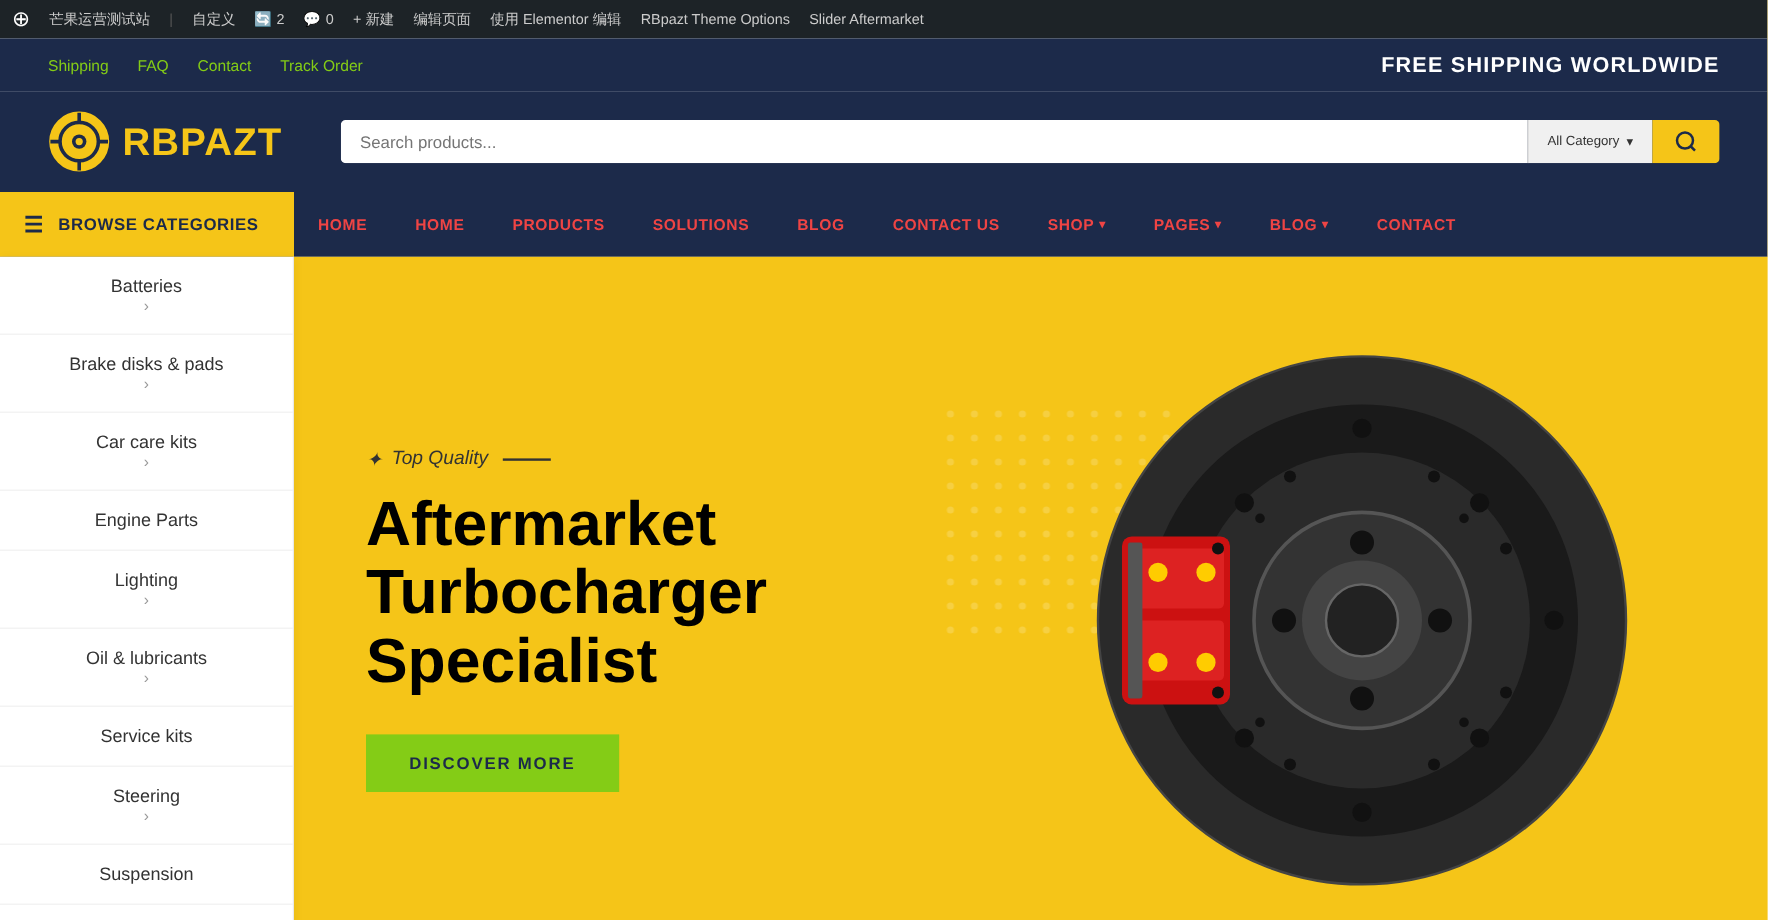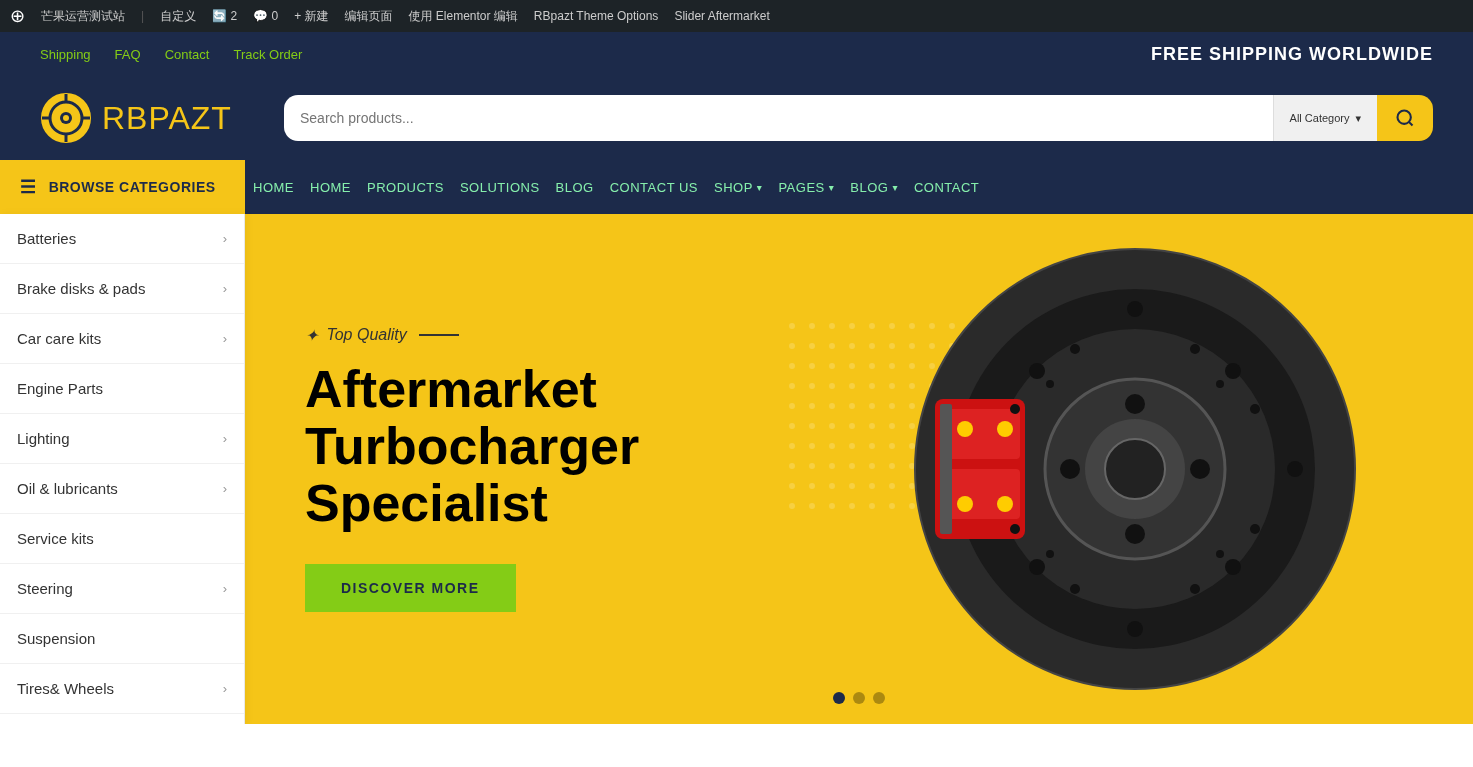--- a/index.html
+++ b/index.html
@@ -48,31 +48,31 @@
       align-items: center;
       gap: 10px;
       min-width: 220px;
     }
     .logo-icon {
       width: 52px;
       height: 52px;
     }
     .logo-text {
       font-size: 32px;
-      font-weight: 400;
+      font-weight: 700;
       color: #fff;
       letter-spacing: 1px;
     }
     .logo-text span { color: #f5c518; }
     .search-bar {
       flex: 1;
       display: flex;
-      border-radius: 14px;
+      border-radius: 4px;
       overflow: hidden;
-      height: 46px;
+      height: 36px;
     }
     .search-input {
       flex: 1;
       padding: 0 16px;
       font-size: 14px;
       border: none;
       outline: none;
     }
     .search-category {
       background: #f0f0f0;
@@ -117,25 +117,25 @@
       letter-spacing: 0.5px;
     }
     .hamburger-icon { font-size: 18px; }
     .nav-links {
       display: flex;
       align-items: center;
       gap: 0;
       flex: 1;
     }
     .nav-link {
-      color: #86efac;
+      color: #ef4444;
       text-decoration: none;
       font-size: 13px;
-      font-weight: 400;
-      padding: 0 8px;
+      font-weight: 700;
+      padding: 0 20px;
       height: 100%;
       display: flex;
       align-items: center;
       letter-spacing: 0.5px;
       cursor: pointer;
       white-space: nowrap;
     }
     .nav-link .dropdown-arrow { margin-left: 4px; font-size: 10px; }
 
     
@@ -149,26 +149,26 @@
       width: 245px;
       background: #fff;
       border-right: 1px solid #e8e8e8;
       flex-shrink: 0;
       box-shadow: 2px 0 8px rgba(0,0,0,0.05);
       z-index: 10;
     }
     .sidebar-item {
       display: flex;
       align-items: center;
-      justify-content: space-between;
-      padding: 16px 17px;
+      padding: 16px 4px;
       border-bottom: 1px solid #f0f0f0;
       cursor: pointer;
       font-size: 15px;
       color: #333;
+      flex-direction: column;
     }
     .sidebar-arrow { color: #999; font-size: 13px; }
 
     
     .hero-banner {
       flex: 1;
       background: #f5c518;
       position: relative;
       overflow: hidden;
       display: flex;

